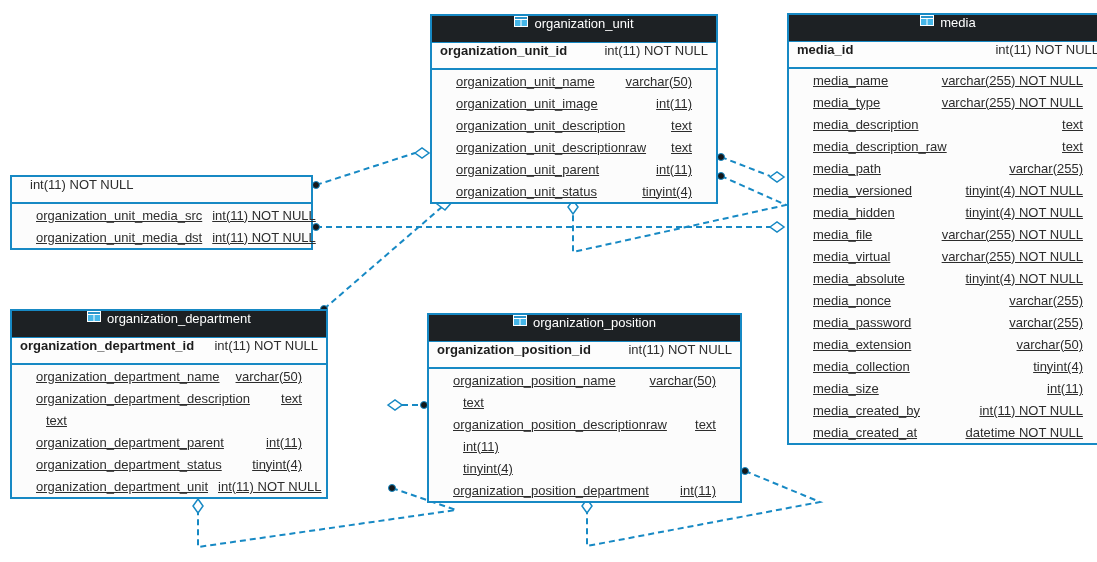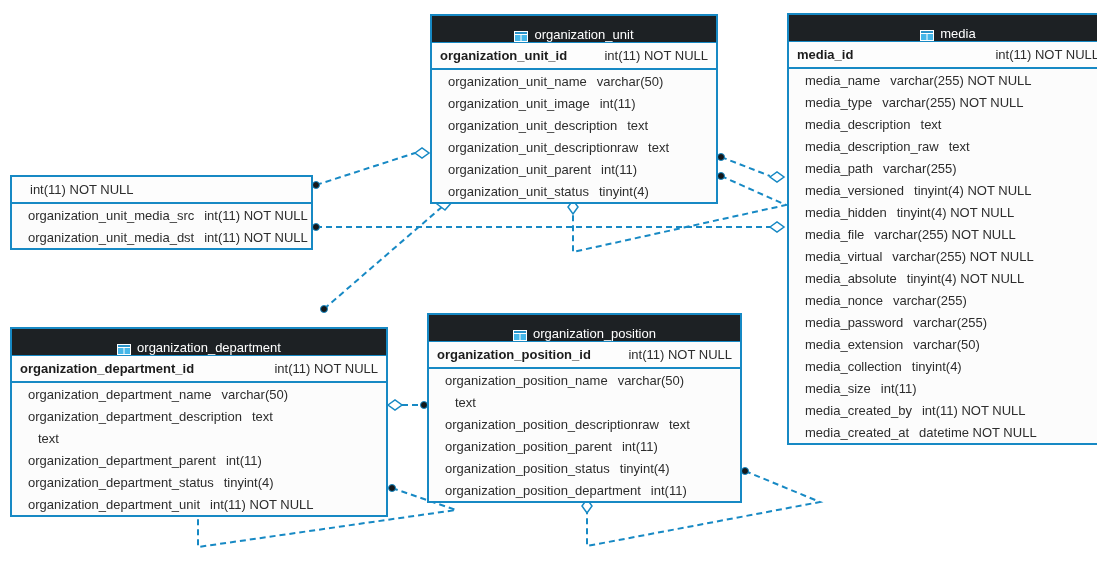--- a/index.html
+++ b/index.html
@@ -18,32 +18,33 @@
   .canvas{
     position:relative;width:1097px;height:562px;background:#ffffff;overflow:hidden;
   }
   .db-table{
     position:absolute;background:var(--table-bg);
     border:2px solid var(--line);
     font-size:13px;color:var(--row-text);
   }
   .tbl-header{
     height:27px;background:var(--header-bg);color:var(--header-text);
-    display:flex;align-items:flex-end;justify-content:center;gap:6px;
+    display:flex;align-items:flex-start;justify-content:center;gap:6px;
     border-bottom:1px solid var(--line);
   }
   .tbl-icon{display:inline-flex;align-items:center;}
   .pk-row{
-    height:27px;display:flex;align-items:center;justify-content:space-between;
+    height:27px;display:flex;justify-content:space-between;
     padding:0 8px;border-bottom:2px solid var(--line);background:#fdfdfd;
   }
   .pk-row .col-name{font-weight:bold;color:#1c1c1c;}
   .tbl-row{
-    height:22px;display:flex;align-items:center;justify-content:flex-start;
-    padding:0 16px;
+    height:22px;display:flex;align-items:center;justify-content:space-between;
+    padding:0 24px;
+    text-decoration:underline;
   }
   .col-name{white-space:nowrap;}
   .col-type{white-space:nowrap;text-align:right;margin-left:10px;}
   svg.rel-layer{position:absolute;left:0;top:0;pointer-events:none;}
   .rel{stroke:var(--line);stroke-width:2;fill:none;stroke-dasharray:6 4;}
   .rel-dot{fill:var(--dot);stroke:var(--line);stroke-width:1;}
   .rel-diamond{fill:#ffffff;stroke:var(--line);stroke-width:1.5;}
 </style>
 </head>
 <body>
@@ -224,21 +225,21 @@
           <span class="col-name">media_created_by</span>
           <span class="col-type">int(11) NOT NULL</span>
         </div>
         <div class="tbl-row">
           <span class="col-name">media_created_at</span>
           <span class="col-type">datetime NOT NULL</span>
         </div>
       </div>
   </div>
 
-  <div class="db-table" style="left:10px;top:327px;width:378px;">
+  <div class="db-table" style="left:10px;top:309px;width:318px;">
     <div class="tbl-header">
       <span class="tbl-icon">
         <svg width="14" height="11" viewBox="0 0 14 11">
           <rect x="0.5" y="0.5" width="13" height="10" fill="var(--icon)" stroke="#ffffff"></rect>
           <rect x="0.5" y="0.5" width="13" height="3" fill="var(--icon-dark)" stroke="#ffffff"></rect>
           <line x1="7" y1="3.5" x2="7" y2="10.5" stroke="#ffffff"></line>
         </svg>
       </span>
       <span class="tbl-title">organization_department</span>
     </div>
@@ -294,25 +295,23 @@
           <span class="col-type">varchar(50)</span>
         </div>
         <div class="tbl-row">
           <span class="col-type">text</span>
         </div>
         <div class="tbl-row">
           <span class="col-name">organization_position_descriptionraw</span>
           <span class="col-type">text</span>
         </div>
         <div class="tbl-row">
-          <span class="col-name">organization_position_parent</span>
-          <span class="col-type">int(11)</span>
-        </div>
-        <div class="tbl-row">
-          <span class="col-name">organization_position_status</span>
+          <span class="col-type">int(11)</span>
+        </div>
+        <div class="tbl-row">
           <span class="col-type">tinyint(4)</span>
         </div>
         <div class="tbl-row">
           <span class="col-name">organization_position_department</span>
           <span class="col-type">int(11)</span>
         </div>
       </div>
   </div>
 
 </div>

